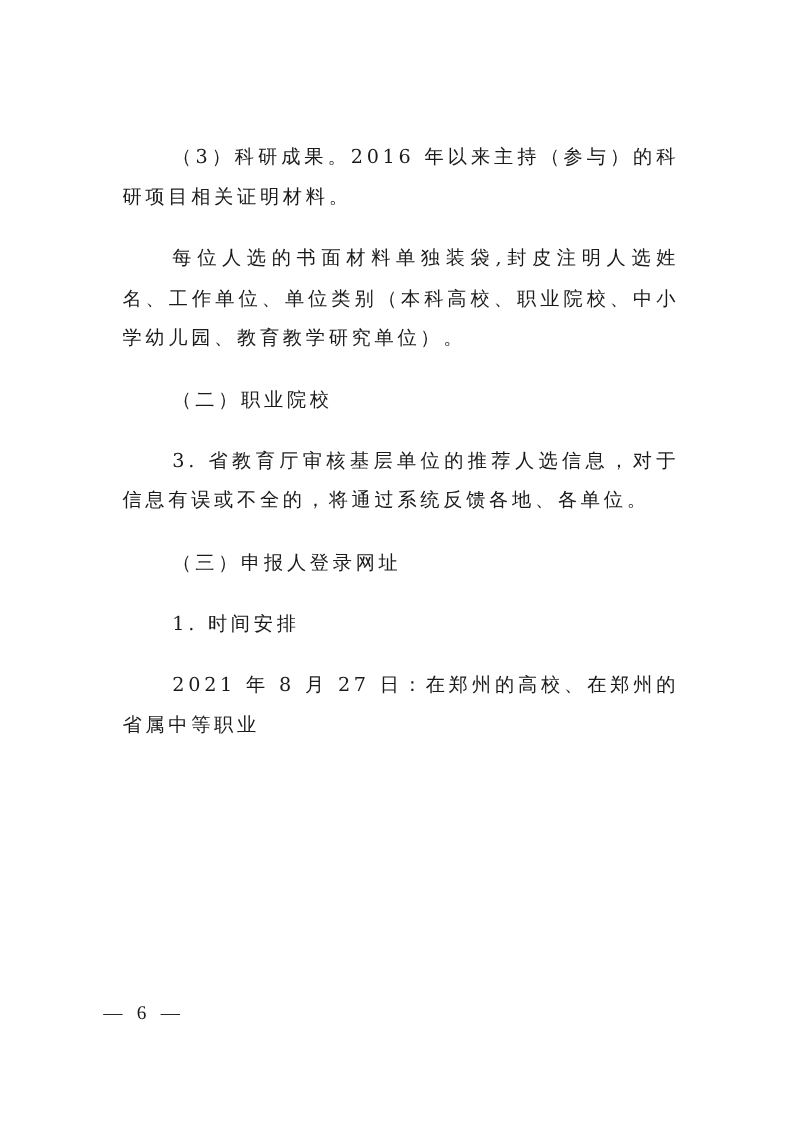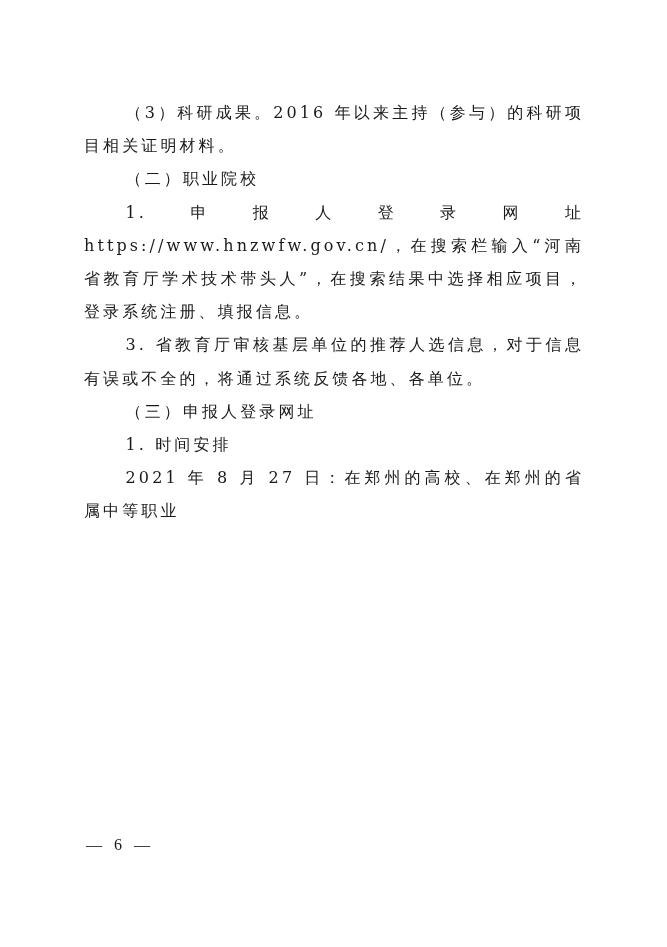--- a/index.html
+++ b/index.html
@@ -6,34 +6,34 @@
     body { width: 667px; height: 947px; position: relative; overflow: hidden; }
     .page {
       position: absolute; left: 0; top: 0; width: 667px; height: 947px; background: #fff;
     }
     .content {
       position: absolute; left: 84px; top: 96px; width: 500px;
       font-family: "DejaVu Serif", "Liberation Serif", serif;
       font-size: 16px; color: #1a1a1a; letter-spacing: 3.1px;
       line-height: 33.2px;
     }
-    .para { margin: 0; text-indent: 2.6em; text-align: justify; }
+    .para { margin: 18px; text-indent: 2.6em; text-align: justify; }
     .page-num {
       position: absolute; left: 86px; top: 836px;
       font-family: "Liberation Serif", serif; font-size: 16px; color: #1a1a1a;
       letter-spacing: 4px;
     }
   </style>
 </head>
 <body>
 
 <div class="page">
   <div class="content">
     <p class="para">（3）科研成果。2016 年以来主持（参与）的科研项目相关证明材料。</p>
+    <p class="para">每位人选的书面材料单独装袋,封皮注明人选姓名、工作单位、单位类别（本科高校、职业院校、中小学幼儿园、教育教学研究单位）。</p>
     <p class="para">（二）职业院校</p>
-    <p class="para">1.申报人登录网址 https://www.hnzwfw.gov.cn/，在搜索栏输入“河南省教育厅学术技术带头人”，在搜索结果中选择相应项目，登录系统注册、填报信息。</p>
     <p class="para">3. 省教育厅审核基层单位的推荐人选信息，对于信息有误或不全的，将通过系统反馈各地、各单位。</p>
     <p class="para">（三）申报人登录网址</p>
     <p class="para">1. 时间安排</p>
     <p class="para">2021 年 8 月 27 日：在郑州的高校、在郑州的省属中等职业</p>
   </div>
   <div class="page-num">— 6 —</div>
 </div>
 
 </body></html>

